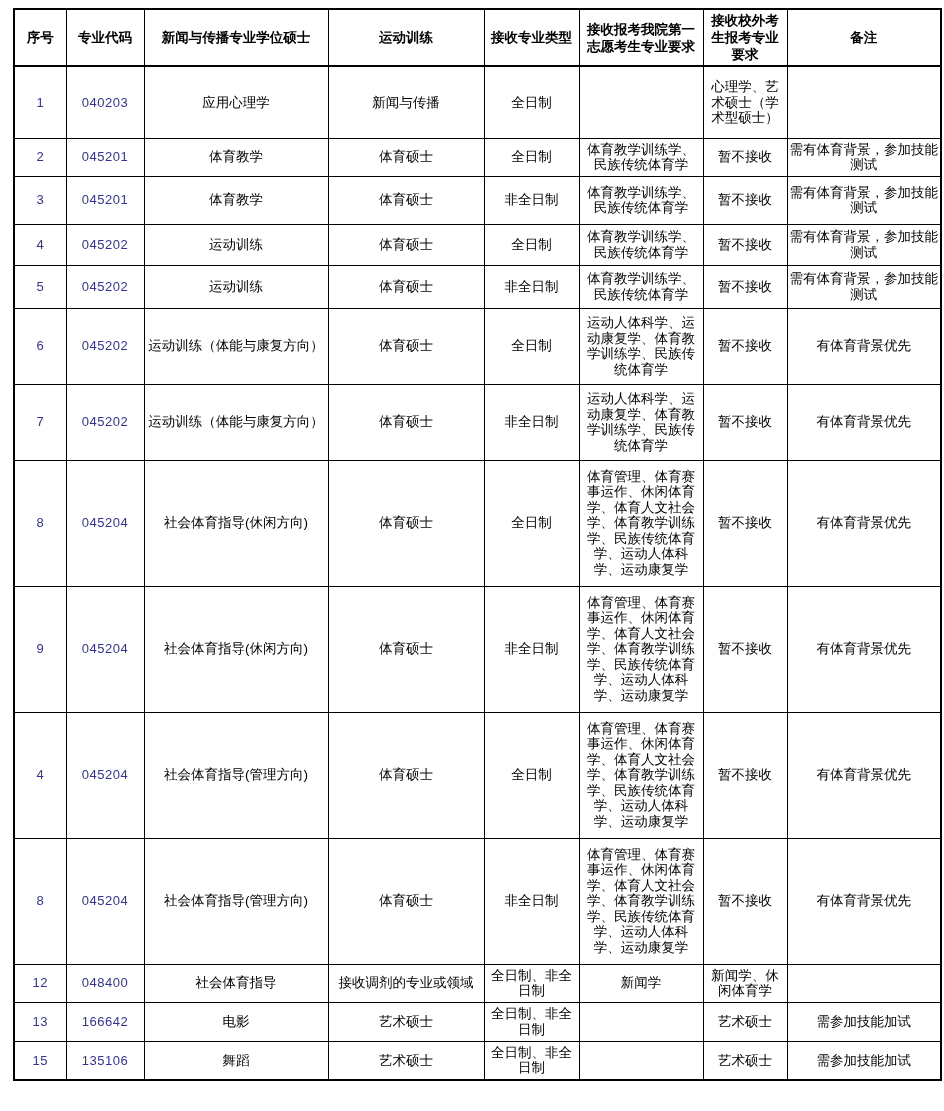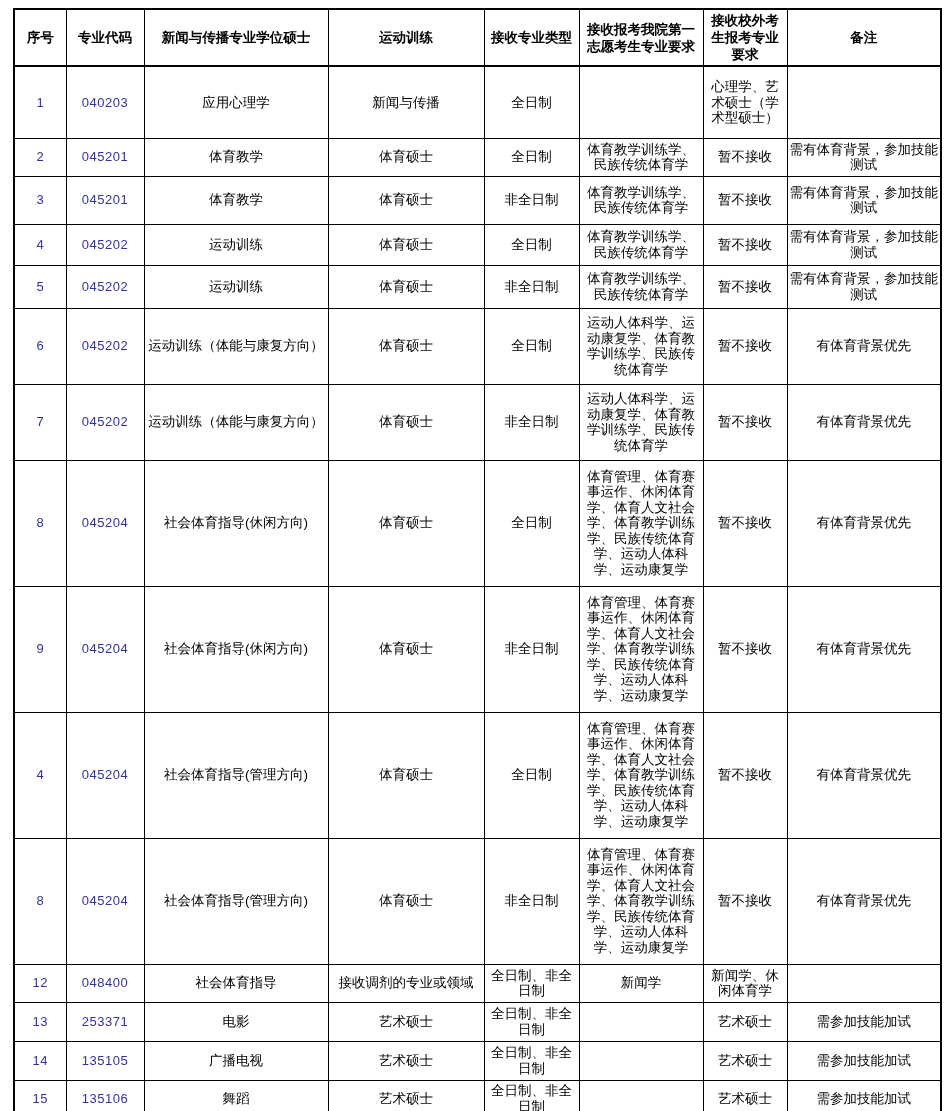--- a/index.html
+++ b/index.html
@@ -210,32 +210,22 @@
           <td class="num">048400</td>
           <td>社会体育指导</td>
           <td>接收调剂的专业或领域</td>
           <td>全日制、非全日制</td>
           <td>新闻学</td>
           <td>新闻学、休闲体育学</td>
           <td></td>
         </tr>
         <tr>
           <td class="num">13</td>
-          <td class="num">253371</td>
+          <td class="num">166642</td>
           <td>电影</td>
-          <td>艺术硕士</td>
-          <td>全日制、非全日制</td>
-          <td></td>
-          <td>艺术硕士</td>
-          <td>需参加技能加试</td>
-        </tr>
-        <tr>
-          <td class="num">14</td>
-          <td class="num">135105</td>
-          <td>广播电视</td>
           <td>艺术硕士</td>
           <td>全日制、非全日制</td>
           <td></td>
           <td>艺术硕士</td>
           <td>需参加技能加试</td>
         </tr>
         <tr>
           <td class="num">15</td>
           <td class="num">135106</td>
           <td>舞蹈</td>

